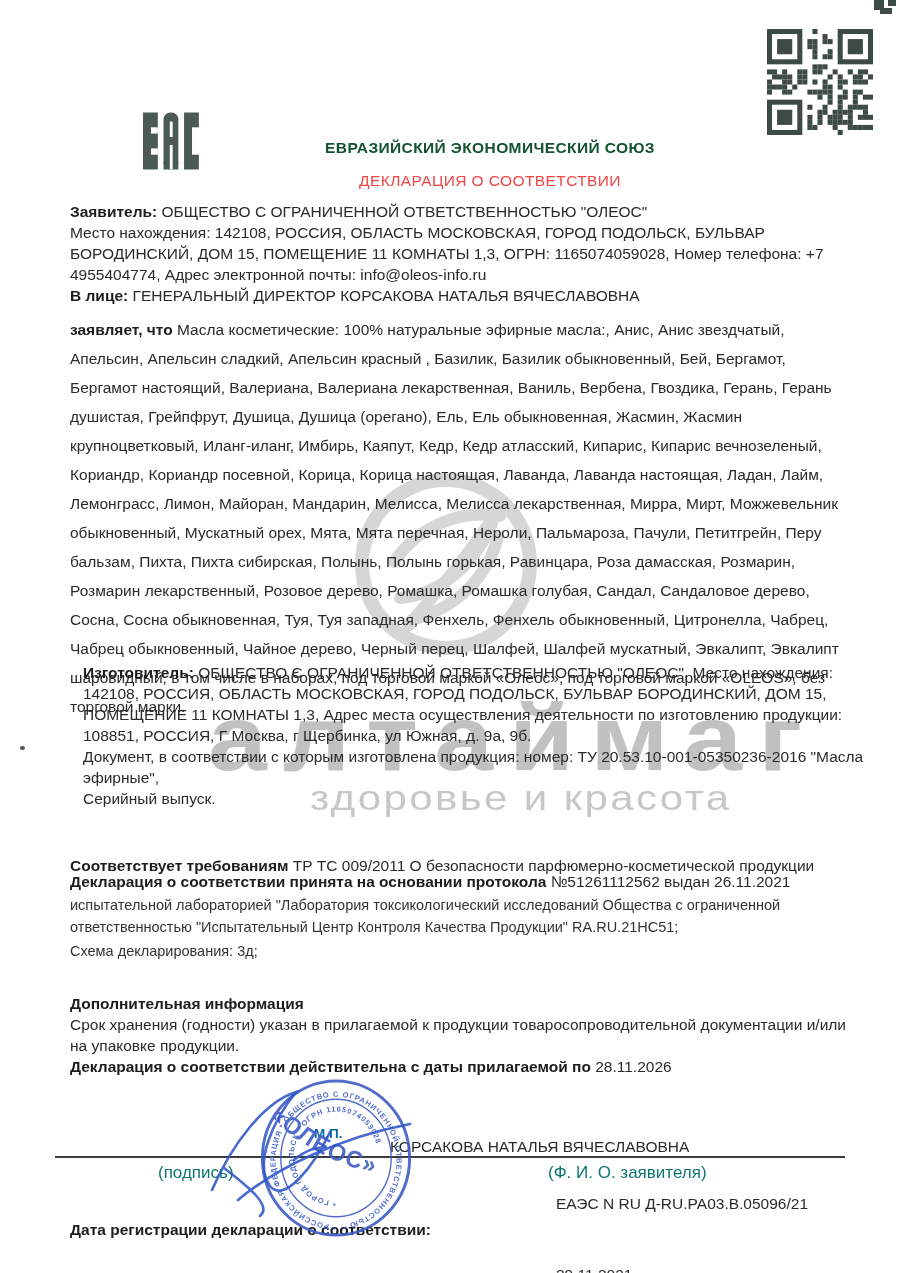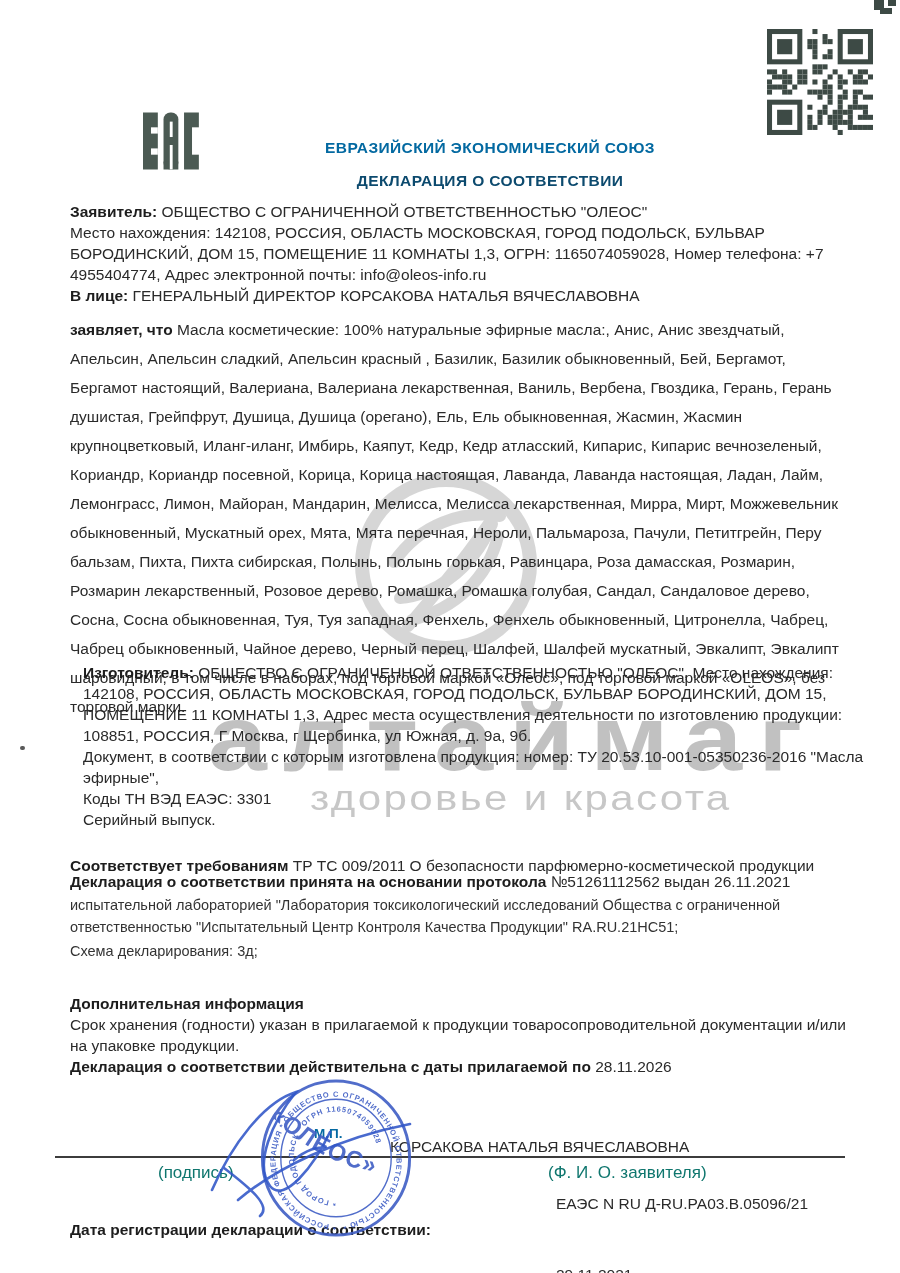--- a/index.html
+++ b/index.html
@@ -1,22 +1,22 @@
 <!DOCTYPE html>
 <html><head>
 <meta charset="utf-8">
 <style>
   html,body{margin:0;padding:0;background:#e8e8e8;}
   .page{position:relative;width:900px;height:1273px;background:#ffffff;overflow:hidden;
         font-family:"Liberation Sans",sans-serif;color:#282828;}
   .abs{position:absolute;}
   
   .titles{left:110px;top:139px;width:760px;text-align:center;}
-  .title1{font-size:15.5px;font-weight:bold;letter-spacing:.4px;color:#0369a1;}
-  .title2{font-size:15.5px;font-weight:bold;letter-spacing:.4px;color:#0c4a6e;margin-top:15px;}
+  .title1{font-size:15.5px;font-weight:bold;letter-spacing:.4px;color:#14532d;}
+  .title2{font-size:15.5px;font-weight:normal;letter-spacing:.4px;color:#ef4444;margin-top:15px;}
   
   .para{font-size:15.5px;line-height:21px;color:#2a2a2a;}
   .p-applicant{left:70px;top:201px;width:778px;}
   .p-declare{left:70px;top:315px;width:780px;line-height:29px;}
   .p-manufacturer{left:83px;top:662px;width:784px;}
   .p-compliance{left:70px;top:855px;width:784px;}
   .p-basis{left:70px;top:871px;width:814px;}
   .lab{font-size:14.5px;line-height:22px;margin-top:2px;color:#333;}
   .p-additional{left:70px;top:993px;width:784px;}
   .p-validity{left:70px;top:1056px;width:792px;}
@@ -227,21 +227,20 @@
       <div><b>В лице:</b><span> ГЕНЕРАЛЬНЫЙ ДИРЕКТОР КОРСАКОВА НАТАЛЬЯ ВЯЧЕСЛАВОВНА</span></div>
     </div>
 
     <div class="abs para p-declare">
       <b>заявляет, что</b><span> Масла косметические: 100% натуральные эфирные масла:, Анис, Анис звездчатый, Апельсин, Апельсин сладкий, Апельсин красный , Базилик, Базилик обыкновенный, Бей, Бергамот, Бергамот настоящий, Валериана, Валериана лекарственная, Ваниль, Вербена, Гвоздика, Герань, Герань душистая, Грейпфрут, Душица, Душица (орегано), Ель, Ель обыкновенная, Жасмин, Жасмин крупноцветковый, Иланг-иланг, Имбирь, Каяпут, Кедр, Кедр атласский, Кипарис, Кипарис вечнозеленый, Кориандр, Кориандр посевной, Корица, Корица настоящая, Лаванда, Лаванда настоящая, Ладан, Лайм, Лемонграсс, Лимон, Майоран, Мандарин, Мелисса, Мелисса лекарственная, Мирра, Мирт, Можжевельник обыкновенный, Мускатный орех, Мята, Мята перечная, Нероли, Пальмароза, Пачули, Петитгрейн, Перу бальзам, Пихта, Пихта сибирская, Полынь, Полынь горькая, Равинцара, Роза дамасская, Розмарин, Розмарин лекарственный, Розовое дерево, Ромашка, Ромашка голубая, Сандал, Сандаловое дерево, Сосна, Сосна обыкновенная, Туя, Туя западная, Фенхель, Фенхель обыкновенный, Цитронелла, Чабрец, Чабрец обыкновенный, Чайное дерево, Черный перец, Шалфей, Шалфей мускатный, Эвкалипт, Эвкалипт шаровидный, в том числе в наборах, под торговой маркой «Олеос», под торговой маркой «OLEOS», без торговой марки.</span>
     </div>
 
     <div class="abs para p-manufacturer">
       <div><b>Изготовитель:</b><span> ОБЩЕСТВО С ОГРАНИЧЕННОЙ ОТВЕТСТВЕННОСТЬЮ "ОЛЕОС", Место нахождения: 142108, РОССИЯ, ОБЛАСТЬ МОСКОВСКАЯ, ГОРОД ПОДОЛЬСК, БУЛЬВАР БОРОДИНСКИЙ, ДОМ 15, ПОМЕЩЕНИЕ 11 КОМНАТЫ 1,3, Адрес места осуществления деятельности по изготовлению продукции: 108851, РОССИЯ, Г Москва, г Щербинка, ул Южная, д. 9а, 9б.</span></div>
       <div>Документ, в соответствии с которым изготовлена продукция: номер: ТУ 20.53.10-001-05350236-2016 "Масла эфирные",</div>
-      <div>Коды ТН ВЭД ЕАЭС: 3301</div>
       <div>Серийный выпуск.</div>
     </div>
 
     <div class="abs para p-compliance">
       <b>Соответствует требованиям</b><span> ТР ТС 009/2011 О безопасности парфюмерно-косметической продукции</span>
     </div>
 
     <div class="abs para p-basis">
       <div><b>Декларация о соответствии принята на основании протокола</b><span> №51261112562 выдан 26.11.2021</span></div>
       <div class="lab">испытательной лабораторией "Лаборатория токсикологический исследований Общества с ограниченной ответственностью "Испытательный Центр Контроля Качества Продукции" RA.RU.21HC51;</div>

